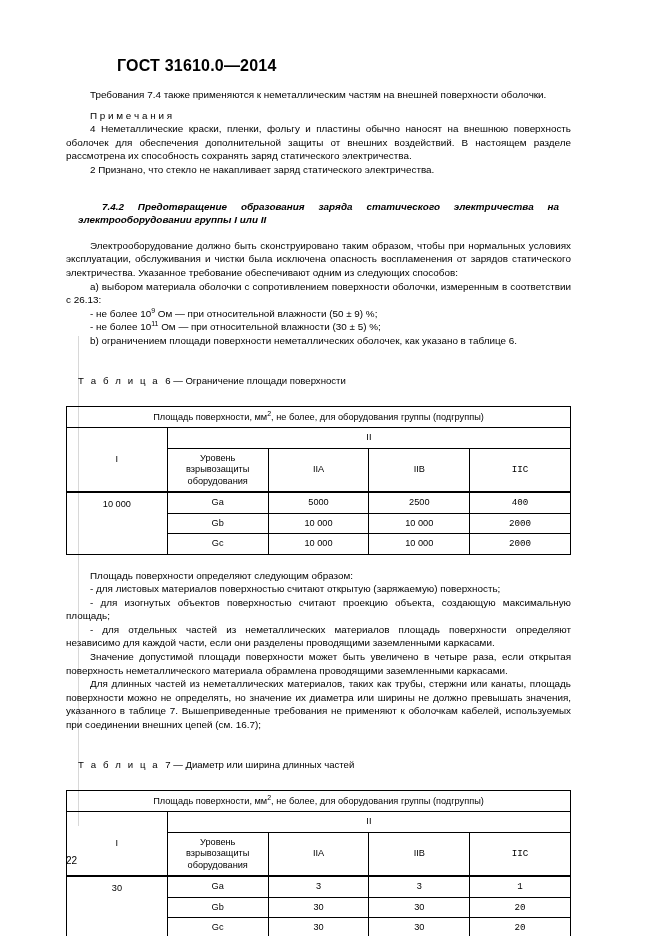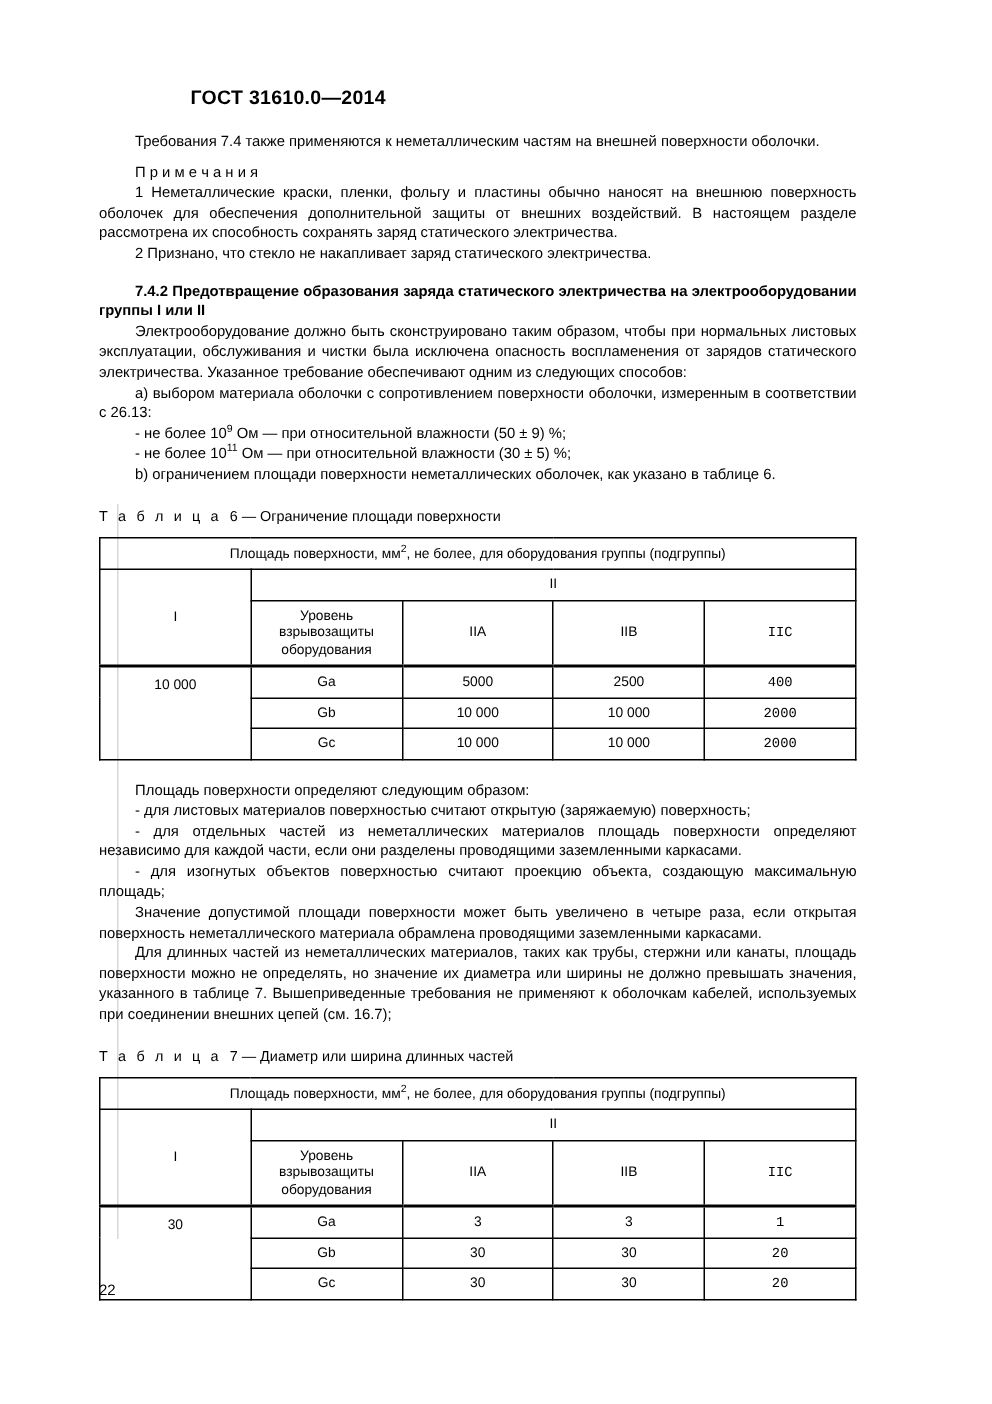--- a/index.html
+++ b/index.html
@@ -26,23 +26,23 @@
     position: absolute;
     left: 78px;
     top: 336px;
     width: 1px;
     height: 490px;
     background: #d8d8d8;
   }
 
   .header {
     position: absolute;
-    left: 88px;
+    left: 78px;
     top: 57px;
-    font-size: 13px;
+    font-size: 16px;
     font-weight: bold;
     letter-spacing: 0.2px;
     padding-left: 39px;
   }
 
   .content {
     position: absolute;
     left: 66px;
     top: 88px;
     width: 505px;
@@ -65,34 +65,35 @@
 
   .gap-sm { height: 7px; }
   .gap-md { height: 11px; }
   .gap-lg { height: 14px; }
 
   .head-bold {
     font-size: 9.9px;
     line-height: 13.6px;
     font-weight: bold;
     text-align: justify;
-    margin: 0;
+    margin: 12px;
     text-indent: 24px;
+    font-style: italic;
   }
 
   sup {
     font-size: 7px;
     vertical-align: super;
     line-height: 0;
   }
 
   .tbl-caption {
     font-size: 9.6px;
     line-height: 13px;
-    margin: 0;
+    margin: 12px;
   }
 
   table {
     border-collapse: collapse;
     width: 505px;
     table-layout: fixed;
     font-size: 9.2px;
   }
   table td {
     border: 1px solid #000000;
@@ -134,29 +135,29 @@
   <div class="header">ГОСТ 31610.0—2014</div>
 
   <div class="content">
 
     <p class="indent">Требования 7.4 также применяются к неметаллическим частям на внешней поверхности оболочки.</p>
 
     <div class="gap-sm"></div>
 
     <p class="noindent" style="text-indent:24px">П р и м е ч а н и я</p>
 
-    <p class="indent">1  Неметаллические краски, пленки, фольгу и пластины обычно наносят на внешнюю поверхность оболочек для обеспечения дополнительной защиты от внешних воздействий. В настоящем разделе рассмотрена их способность сохранять заряд статического электричества.</p>
+    <p class="indent">4  Неметаллические краски, пленки, фольгу и пластины обычно наносят на внешнюю поверхность оболочек для обеспечения дополнительной защиты от внешних воздействий. В настоящем разделе рассмотрена их способность сохранять заряд статического электричества.</p>
 
     <p class="indent">2  Признано, что стекло не накапливает заряд статического электричества.</p>
 
     <div class="gap-md"></div>
 
     <p class="head-bold">7.4.2 Предотвращение образования заряда статического электричества на электрооборудовании группы I или II</p>
 
-    <p class="indent">Электрооборудование должно быть сконструировано таким образом, чтобы при нормальных листовых эксплуатации, обслуживания и чистки была исключена опасность воспламенения от зарядов статического электричества. Указанное требование обеспечивают одним из следующих способов:</p>
+    <p class="indent">Электрооборудование должно быть сконструировано таким образом, чтобы при нормальных условиях эксплуатации, обслуживания и чистки была исключена опасность воспламенения от зарядов статического электричества. Указанное требование обеспечивают одним из следующих способов:</p>
 
     <p class="indent">а) выбором материала оболочки с сопротивлением поверхности оболочки, измеренным в соответствии с 26.13:</p>
 
     <p class="indent"><span>- не более 10</span><sup>9</sup><span> Ом — при относительной влажности (50 ± 9) %;</span></p>
 
     <p class="indent"><span>- не более 10</span><sup>11</sup><span> Ом — при относительной влажности (30 ± 5) %;</span></p>
 
     <p class="indent">b) ограничением площади поверхности неметаллических оболочек, как указано в таблице 6.</p>
 
     <div class="gap-lg"></div>
@@ -199,22 +200,22 @@
         <td class="c4">10 000</td>
         <td class="c5">2000</td>
       </tr>
     </tbody>
       </table>
 
     <div class="gap-lg"></div>
 
     <p class="indent">Площадь поверхности определяют следующим образом:</p>
     <p class="indent">- для листовых материалов поверхностью считают открытую (заряжаемую) поверхность;</p>
+    <p class="indent">- для изогнутых объектов поверхностью считают проекцию объекта, создающую максимальную площадь;</p>
     <p class="indent">- для отдельных частей из неметаллических материалов площадь поверхности определяют независимо для каждой части, если они разделены проводящими заземленными каркасами.</p>
-    <p class="indent">- для изогнутых объектов поверхностью считают проекцию объекта, создающую максимальную площадь;</p>
     <p class="indent">Значение допустимой площади поверхности может быть увеличено в четыре раза, если открытая поверхность неметаллического материала обрамлена проводящими заземленными каркасами.</p>
     <p class="indent">Для длинных частей из неметаллических материалов, таких как трубы, стержни или канаты, площадь поверхности можно не определять, но значение их диаметра или ширины не должно превышать значения, указанного в таблице 7. Вышеприведенные требования не применяют к оболочкам кабелей, используемых при соединении внешних цепей (см. 16.7);</p>
 
     <div class="gap-lg"></div>
 
     <p class="tbl-caption"><span class="spaced">Т а б л и ц а</span>&nbsp;&nbsp;<span>7</span>&nbsp;<span>—</span>&nbsp;<span>Диаметр или ширина длинных частей</span></p>
 
     <div class="gap-sm"></div>
 
     <table>

